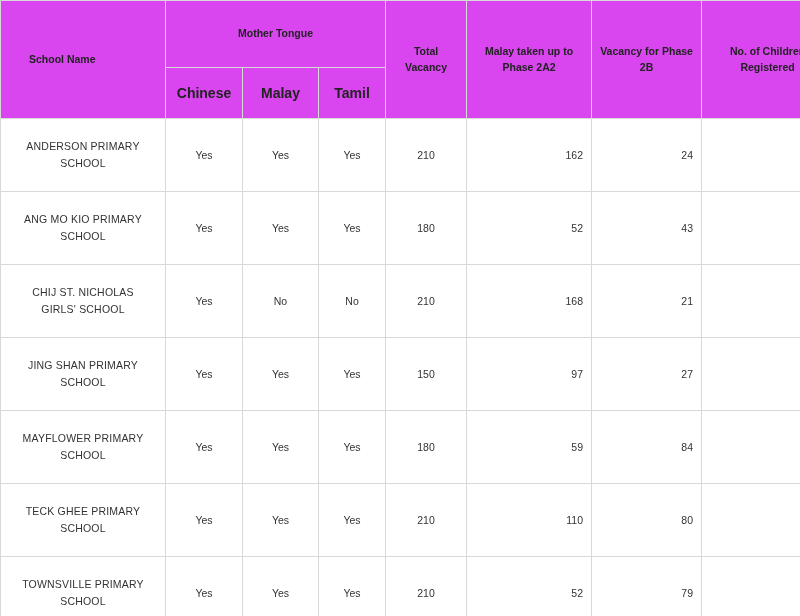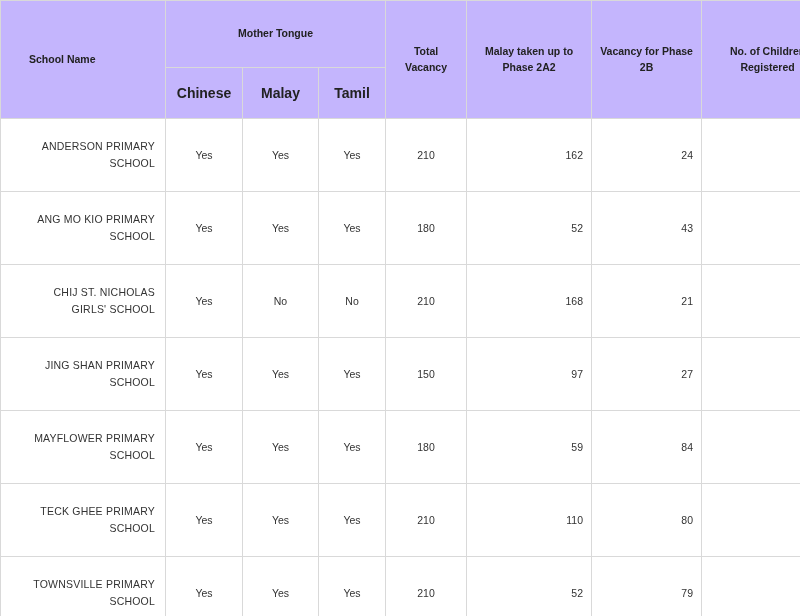--- a/index.html
+++ b/index.html
@@ -25,21 +25,21 @@
     vertical-align: middle;
   }
   
   th.hdr {
     font-size: 10.5px;
     font-weight: bold;
     color: #222222;
     text-align: center;
     padding: 6px 8px;
     line-height: 1.45;
-    background: #c4b5fd;
+    background: #d946ef;
   }
   th.hdr-left {
     text-align: left;
     padding-left: 28px;
   }
   th.hdr-mt {
     height: 54px;
   }
   th.hdr-sub {
     height: 38px;
@@ -47,23 +47,23 @@
   }
   
   td.cell {
     font-size: 10.5px;
     color: #333333;
     padding: 10px 8px;
     line-height: 1.6;
     height: 52px;
   }
   td.cell-name {
-    text-align: right;
+    text-align: center;
     padding-left: 20px;
-    padding-right: 10px;
+    padding-right: 20px;
     font-size: 10.5px;
     color: #333333;
     letter-spacing: 0.2px;
     border-radius: 31px;
   }
   td.cell-center {
     text-align: center;
   }
   td.cell-num {
     text-align: right;

